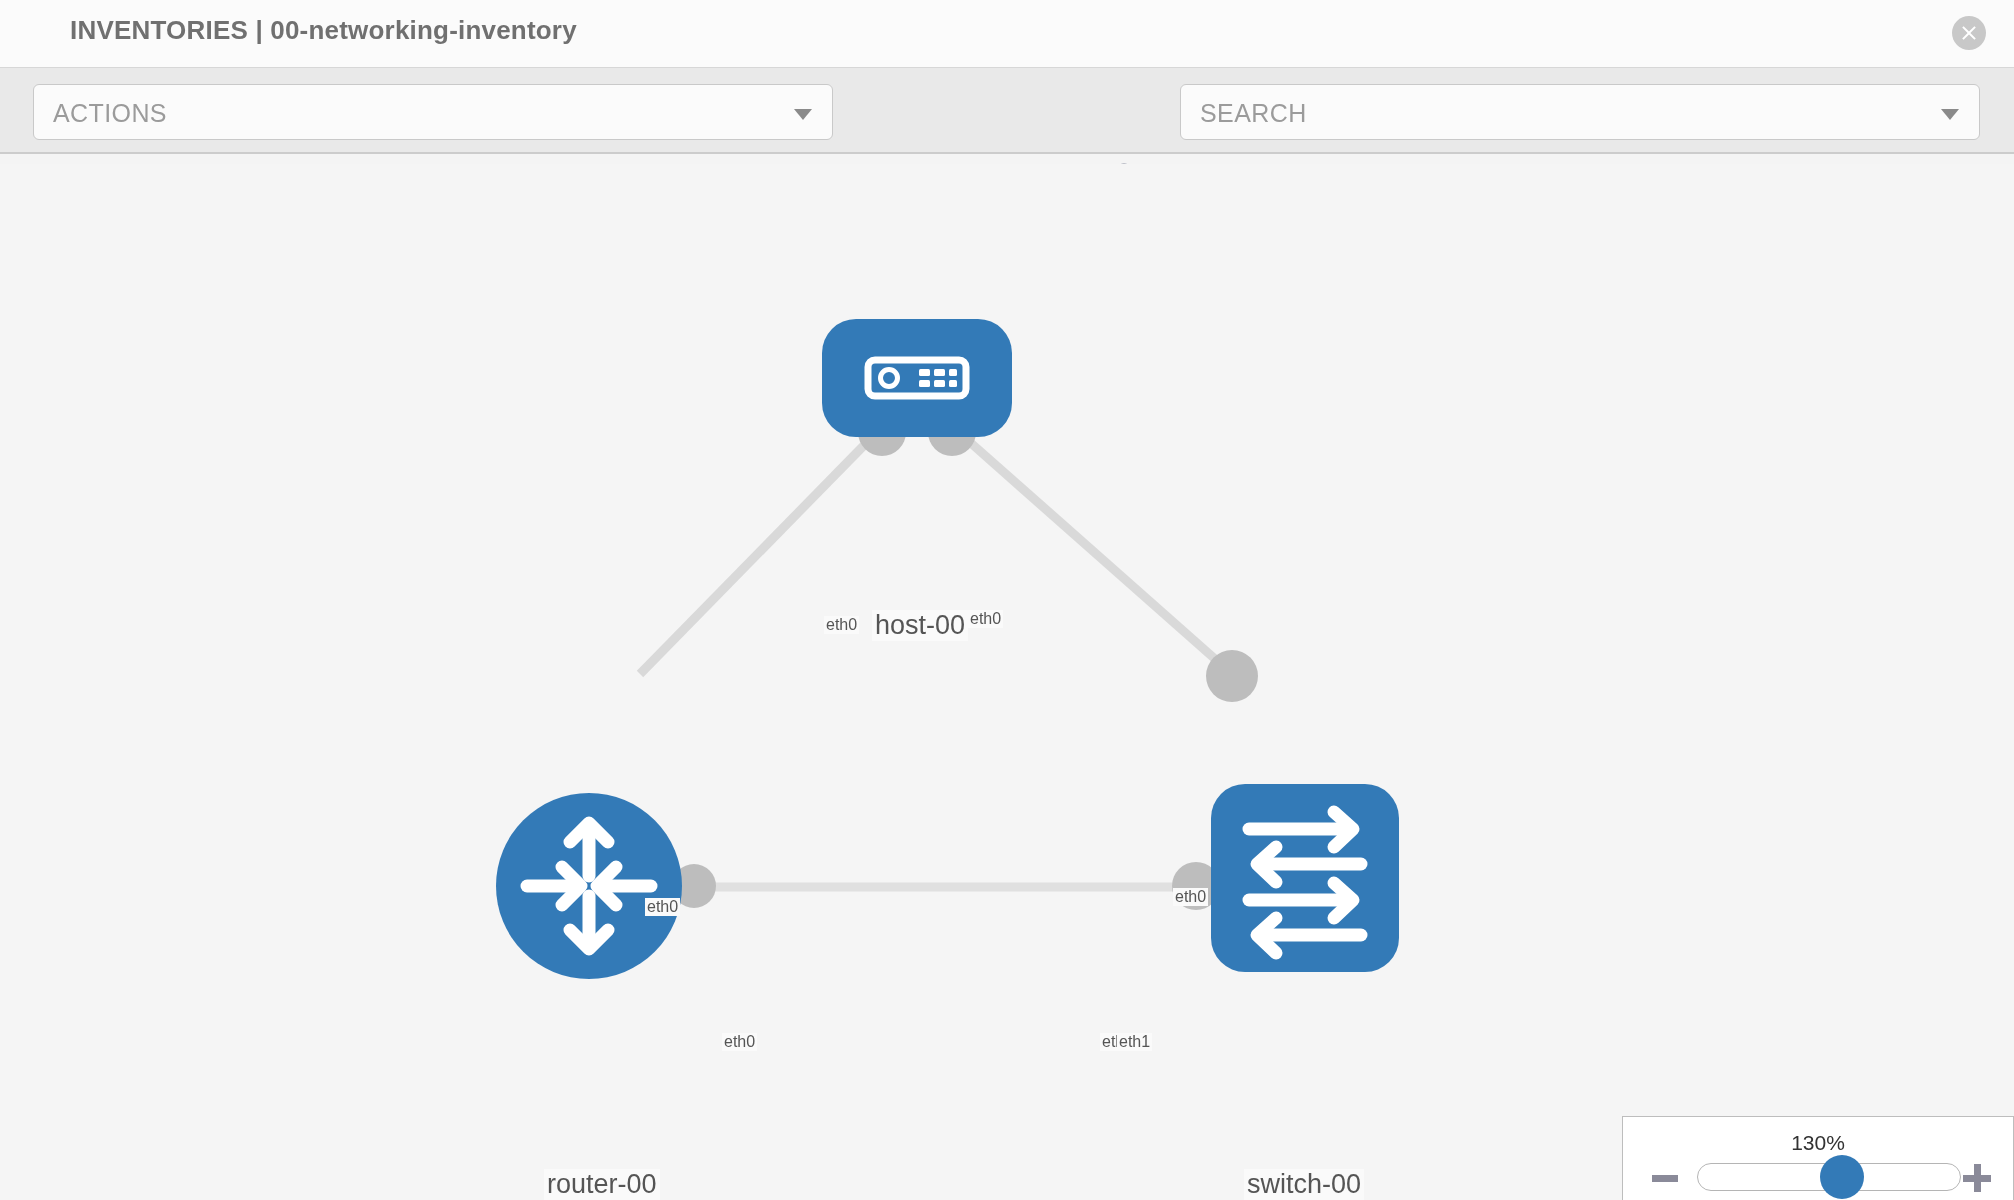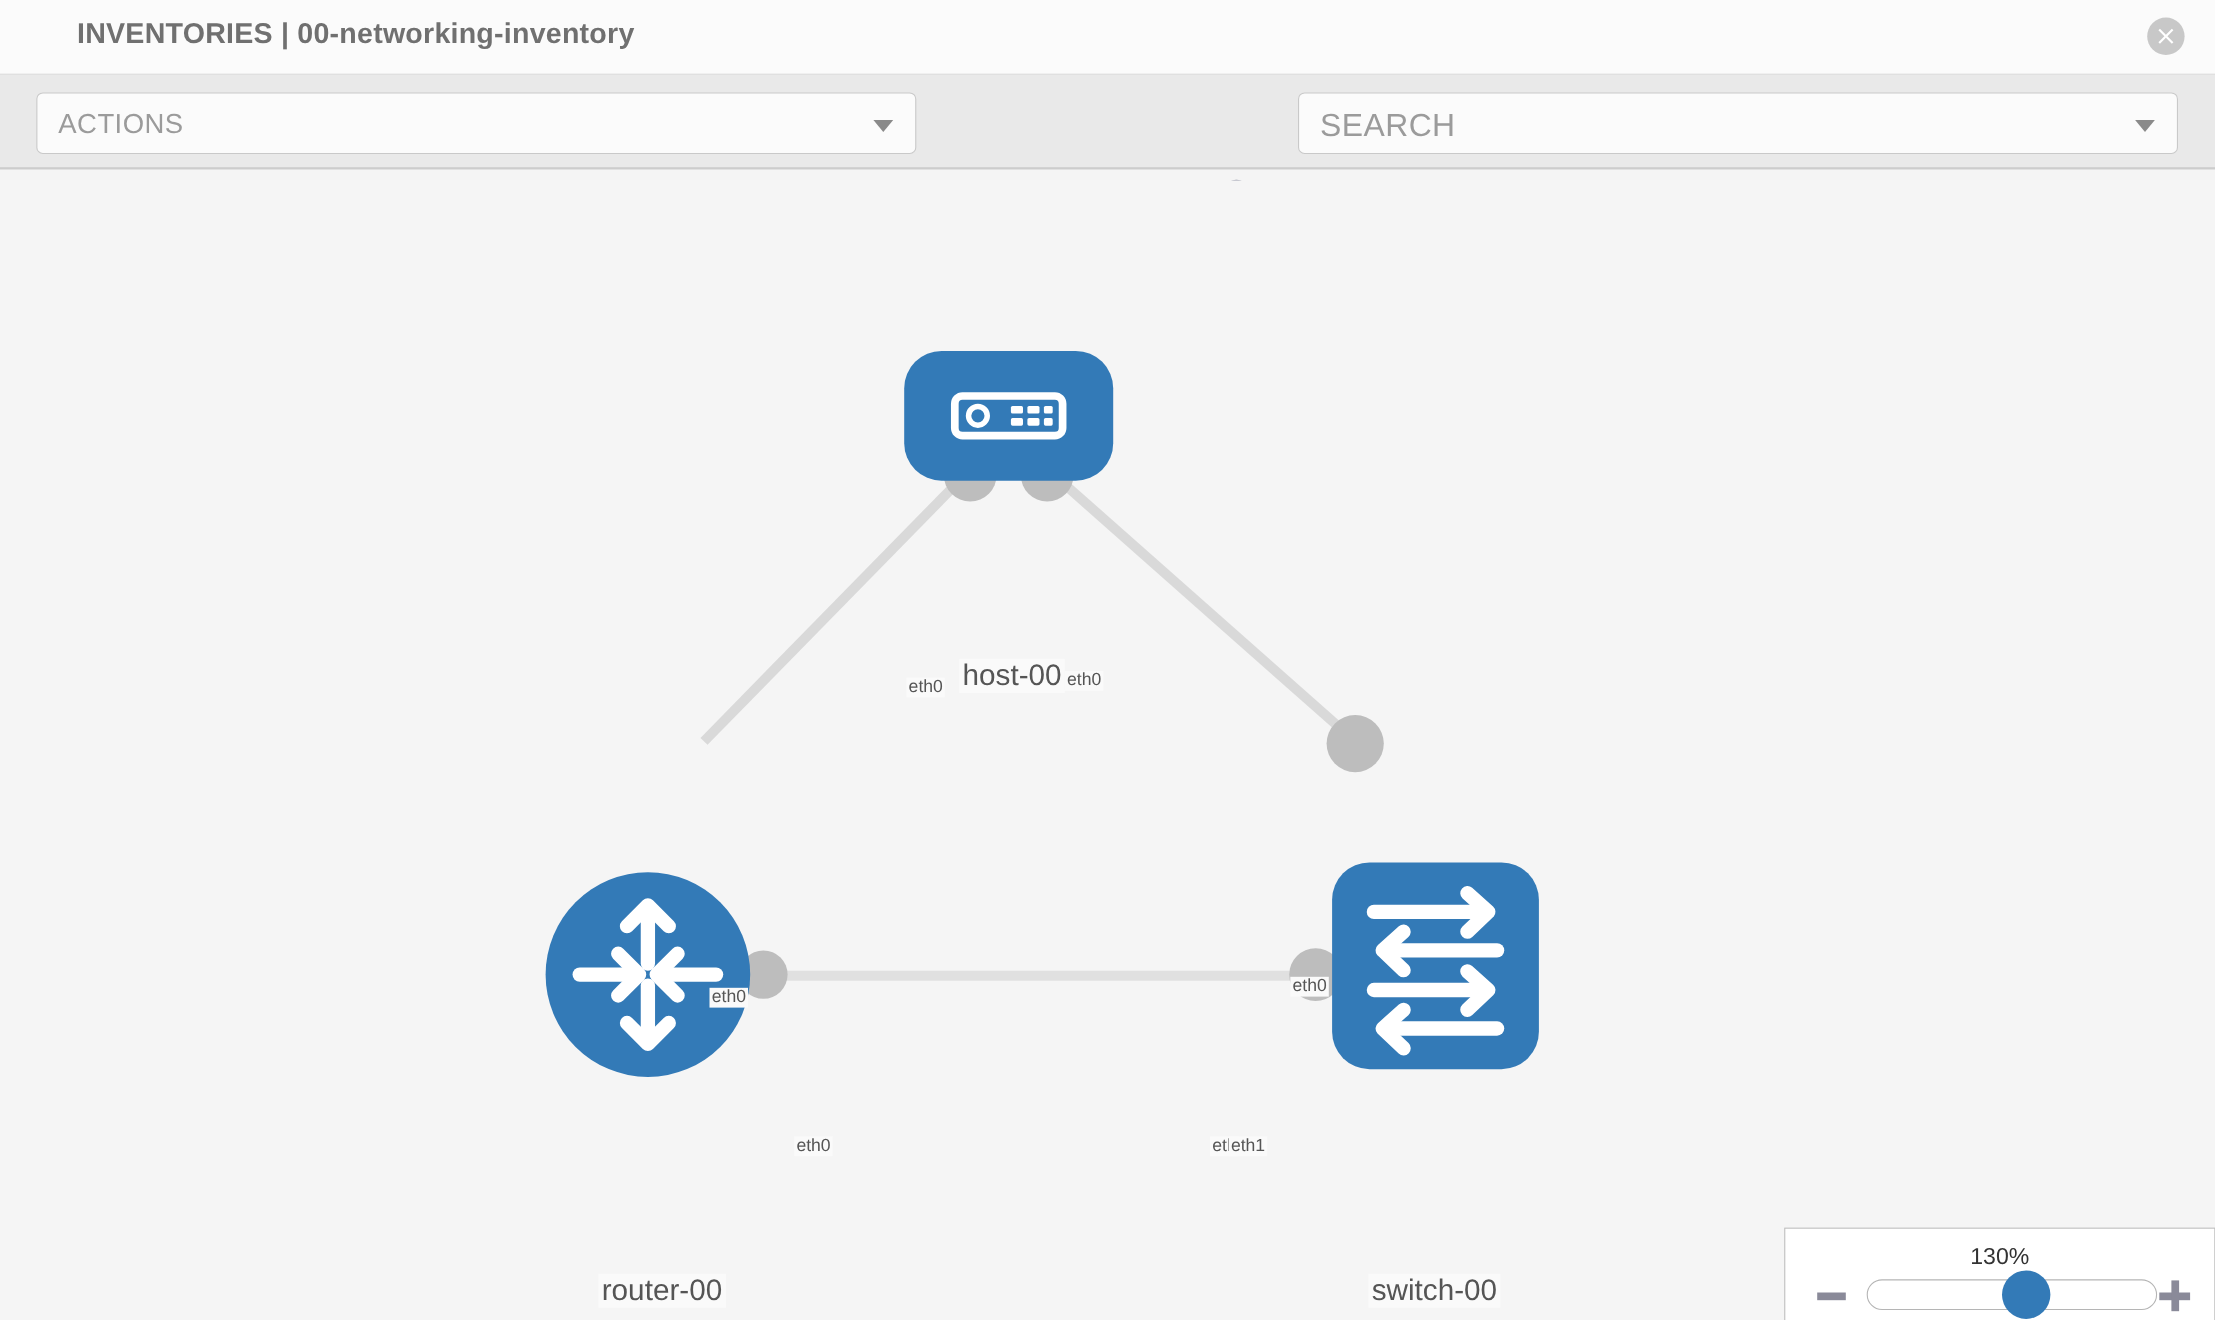--- a/index.html
+++ b/index.html
@@ -74,39 +74,40 @@
   }
   .search-box {
     position: absolute; left: 1180px; top: 16px;
     width: 800px; height: 56px;
     background: #fbfbfb;
     border: 1px solid #c9c9c9;
     border-radius: 6px;
   }
   .search-box .label {
     position: absolute; left: 19px; top: 14px;
-    font-size: 29px; color: #9b9b9b; letter-spacing: 0.4px;
+    font-size: 25px; color: #9b9b9b; letter-spacing: 0.4px;
   }
 
   
   .canvas {
     position: absolute; left: 0; top: 164px;
     width: 2014px; height: 1036px;
     background: #f5f5f5;
     overflow: hidden;
   }
   .topology-svg { position: absolute; left: 0; top: 0; }
 
   .node-label {
     position: absolute;
     font-size: 27px;
     color: #555555;
     background: #fafafa;
     padding: 0 3px;
     white-space: nowrap;
+    margin-top: 11px;
   }
   .edge-label {
     position: absolute;
     font-size: 16px;
     color: #555555;
     background: #fafafa;
     padding: 0 2px;
     white-space: nowrap;
   }
 

